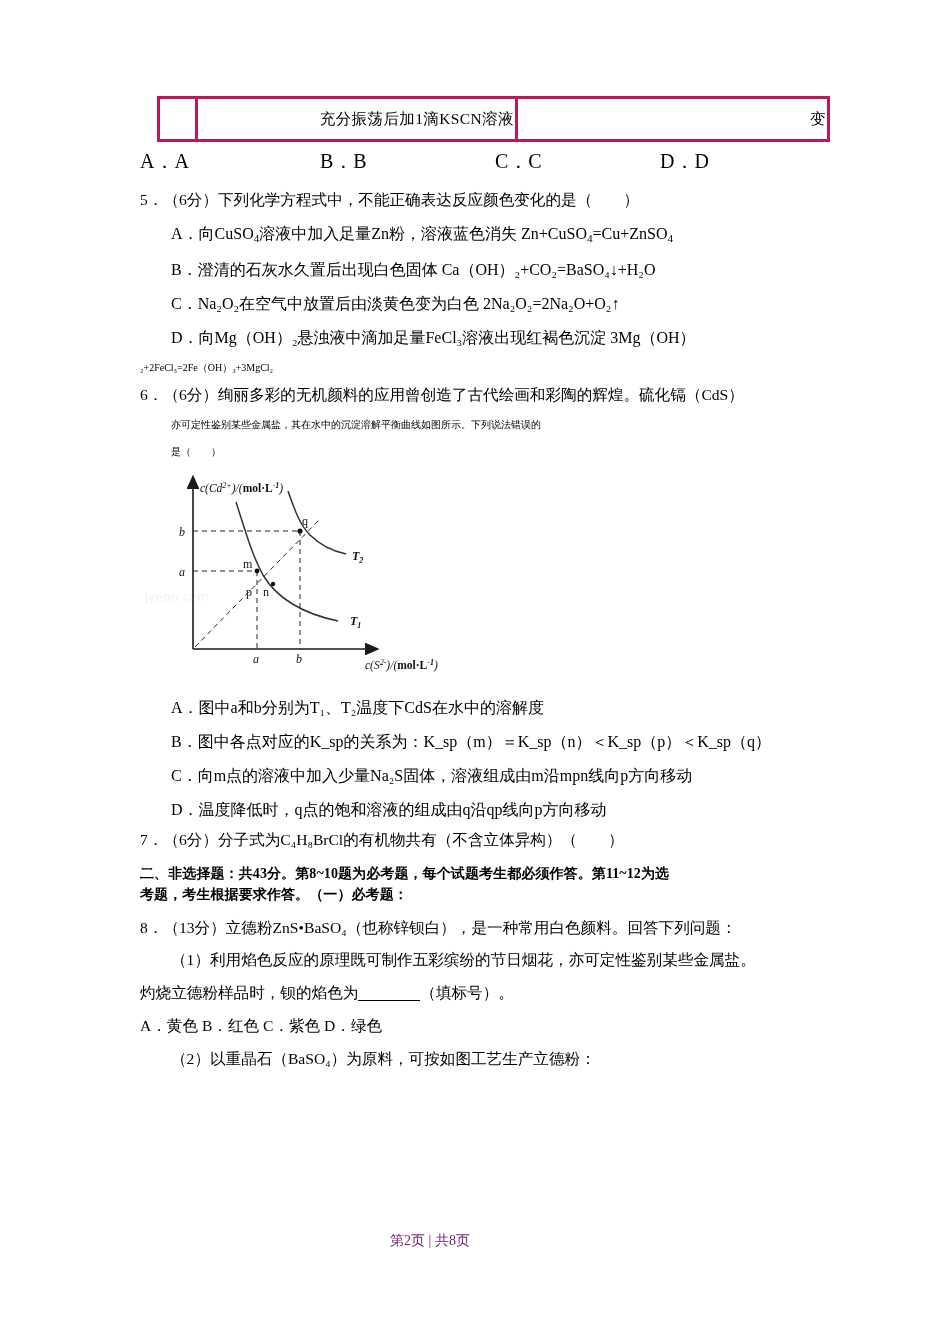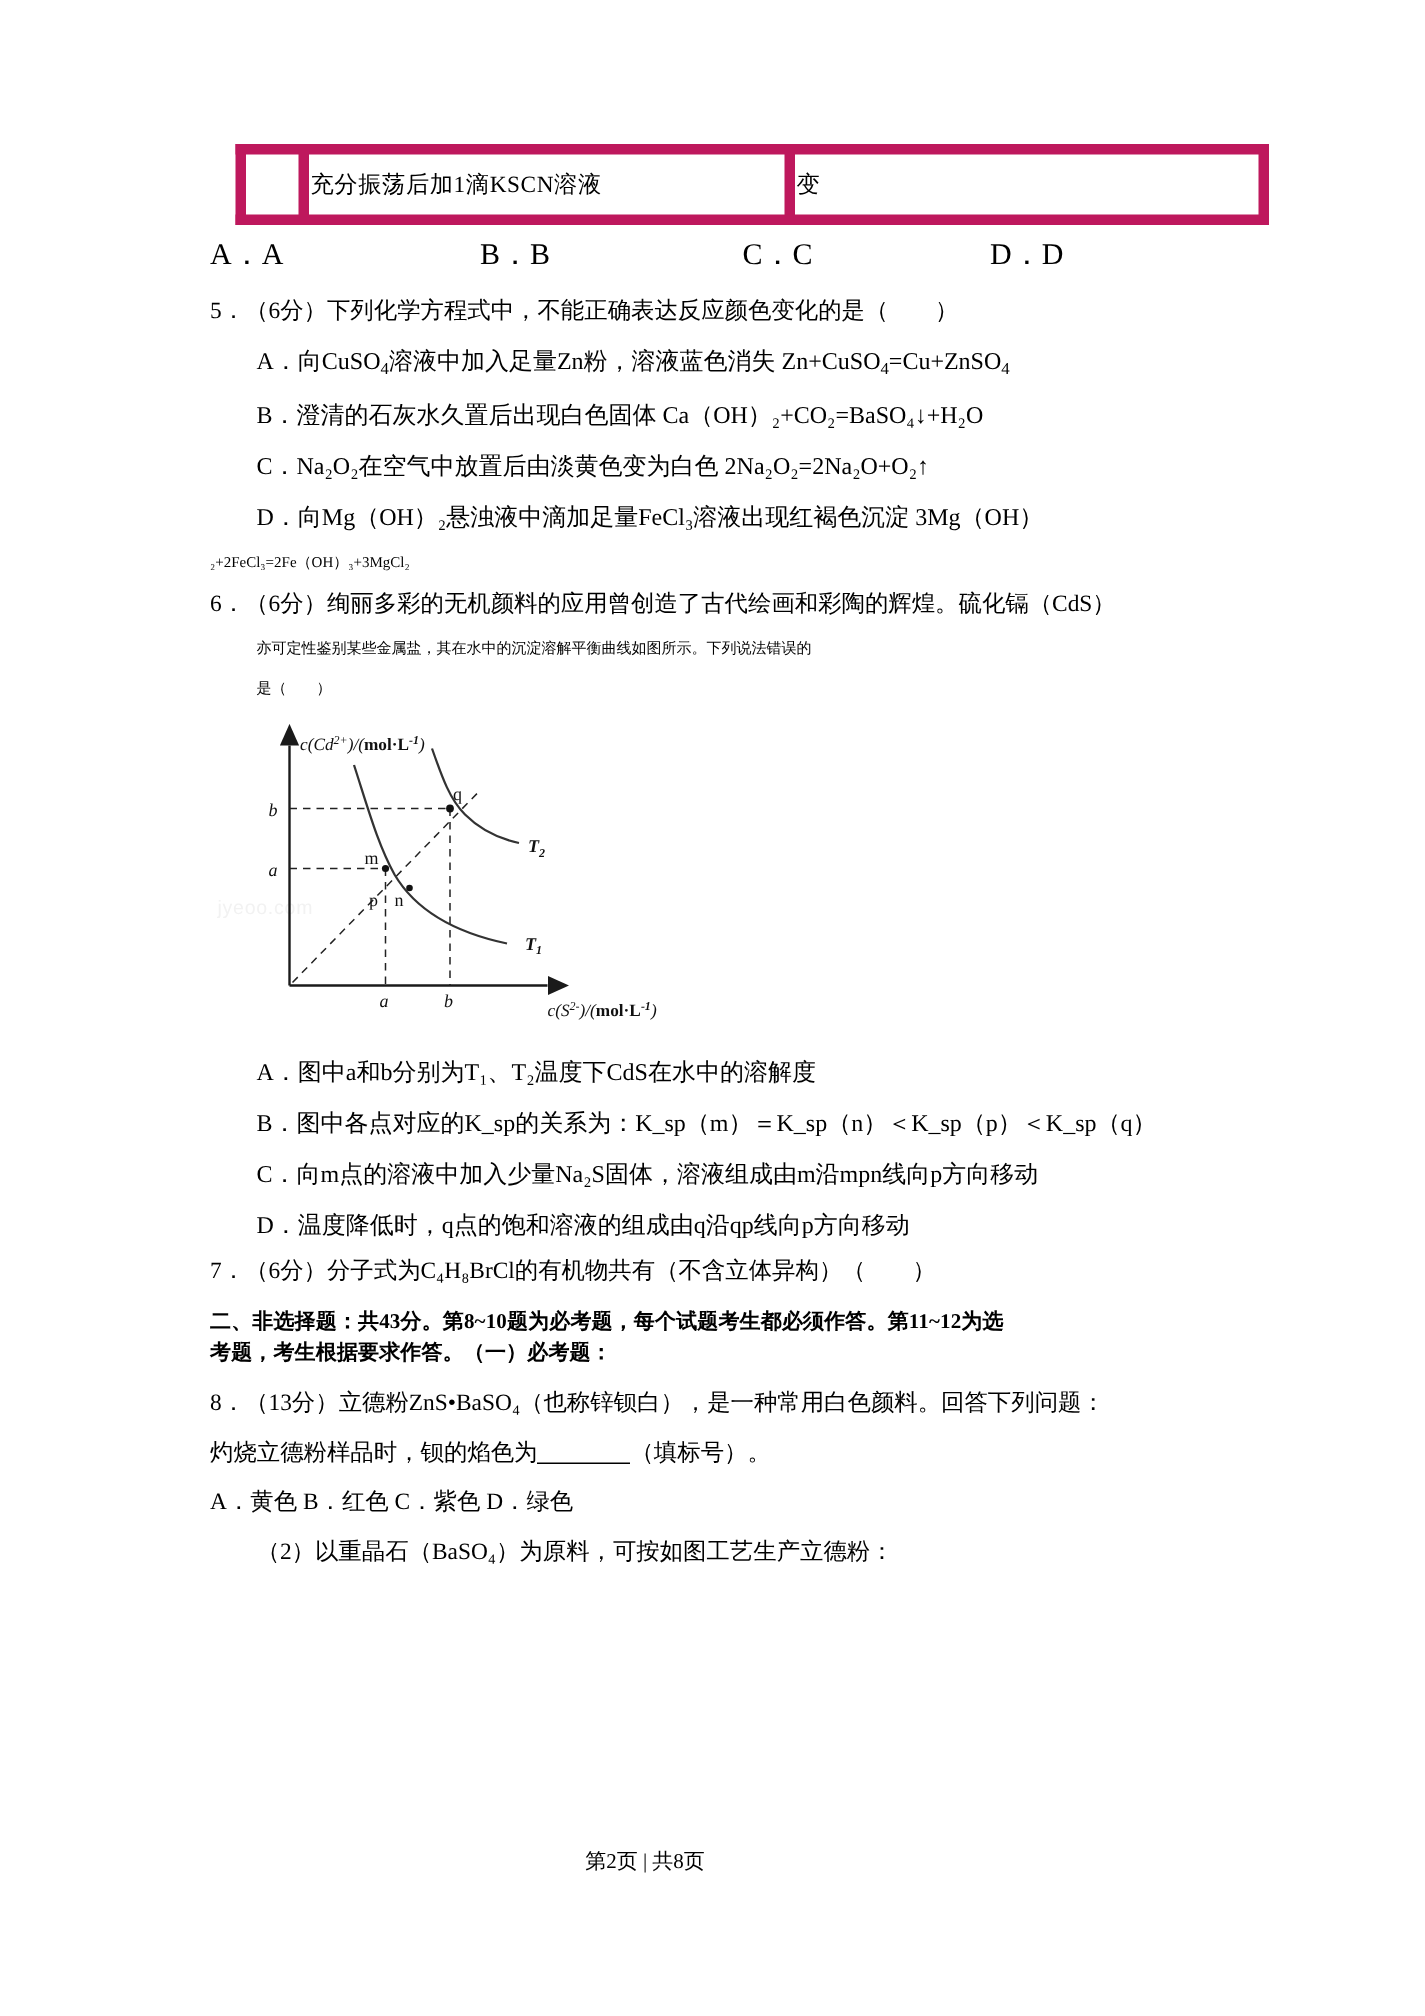--- a/index.html
+++ b/index.html
@@ -29,23 +29,23 @@
   }
 
   
   .frag-table {
     width: 655px;
     border-collapse: collapse;
     margin-left: 17px;
     table-layout: fixed;
   }
   .frag-table td {
-    border: 7px solid #be185d;
+    border: 3px solid #be185d;
     height: 38px;
-    text-align: left;
+    text-align: right;
     vertical-align: middle;
     font-size: 15.5px;
     letter-spacing: 0.4px;
   }
   .col-idx { width: 33px; }
   .col-mid { width: 315px; }
   .col-right { width: 307px; }
   .row-abcd {
     position: relative;
     height: 30px;
@@ -120,21 +120,21 @@
   }
 
   
   .footer {
     position: absolute;
     left: 0;
     top: 1232px;
     width: 860px;
     text-align: center;
     font-size: 14px;
-    color: #000000;
+    color: #701a75;
   }
 </style>
 </head>
 <body>
 
 <div class="page">
   <div class="content">
 
     <table class="frag-table">
       <tbody>
@@ -225,20 +225,21 @@
     <div class="opt">D．温度降低时，q点的饱和溶液的组成由q沿qp线向p方向移动</div>
 
     <div class="qnum-line">7．（6分）分子式为C₄H₈BrCl的有机物共有（不含立体异构）（　　）</div>
 
     <div class="bold-sec">
       <div>二、非选择题：共43分。第8~10题为必考题，每个试题考生都必须作答。第11~12为选</div>
       <div>考题，考生根据要求作答。（一）必考题：</div>
     </div>
 
     <div class="qnum-line" style="">8．（13分）立德粉ZnS•BaSO₄（也称锌钡白），是一种常用白色颜料。回答下列问题：</div>
+    <div class="para">（1）利用焰色反应的原理既可制作五彩缤纷的节日烟花，亦可定性鉴别某些金属盐。</div>
     <div class="para-hang">
       <span>灼烧立德粉样品时，钡的焰色为</span><span class="blank-ul"></span><span>（填标号）。</span>
     </div>
     <div class="para-hang">A．黄色  B．红色  C．紫色  D．绿色</div>
     <div class="para">（2）以重晶石（BaSO₄）为原料，可按如图工艺生产立德粉：</div>
 
   </div>
 
   <div class="footer">第2页 | 共8页</div>
 </div>

